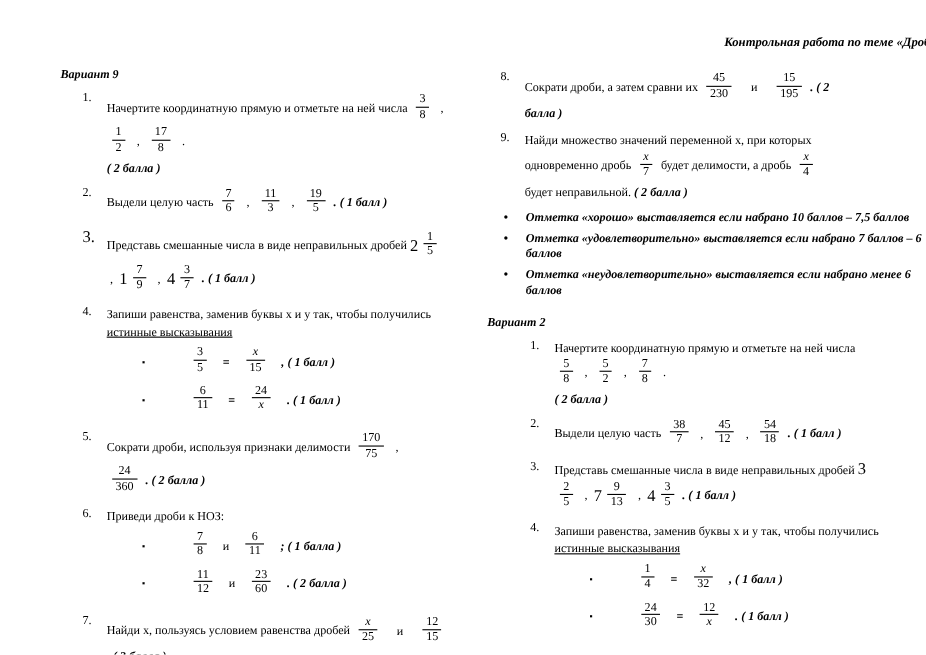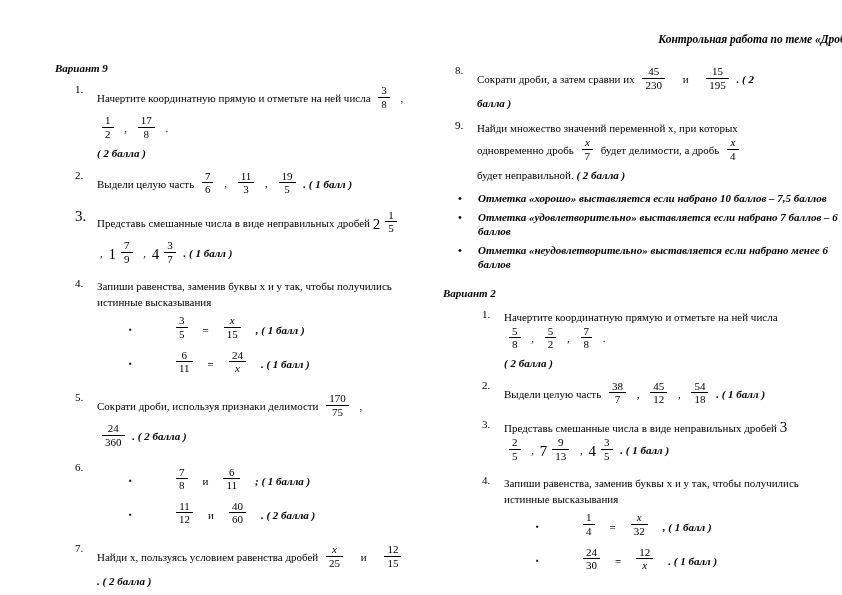--- a/index.html
+++ b/index.html
@@ -30,21 +30,21 @@
   }
   .frac .fn { display:block; border-bottom:1px solid #000; padding:0 3px; }
   .frac .fd { display:block; padding:0 3px; }
   .vx { font-style:italic; }
   .mix { display:inline-flex; align-items:center; vertical-align:middle; }
   .whole { font-size:15px; }
   .pts { font-weight:bold; font-style:italic; white-space:nowrap; }
   .sep { margin:0 3px; }
   .conj { margin:0 10px; }
   .eq { margin:0 10px; font-weight:bold; }
-  .ul { }
+  .ul { text-decoration:underline; }
   .sub { display:flex; align-items:center; margin:6px 0 6px 32px; }
   .sub .blt { width:42px; flex:none; font-size:8px; }
   .sub .pts { margin-left:10px; }
   .notes { padding-left:15px; margin-bottom:4px; }
   .note { display:flex; font-weight:bold; font-style:italic; margin-bottom:5px; line-height:14px; }
   .note .dot { width:20px; flex:none; font-style:normal; }
   .note .ntext { flex:1;font-family:Liberation Serif, serif; }
   .v2block { margin-top:16px; }
 </style>
 </head>
@@ -168,20 +168,21 @@
       <div class="line">
         <span class="frac"><span class="fn">24</span><span class="fd">360</span></span>
         <span class="pts">. ( 2 балла )</span>
       </div>
     </div>
   </div>
 
   <div class="item">
     <span class="inum">6.</span>
     <div class="ibody">
+      <div class="line">Приведи дроби к НОЗ:</div>
       <div class="sub">
         <span class="blt">▪</span>
         <span class="frac">
             <span class="fn">7</span>
             <span class="fd">8</span>
           </span>
         <span class="conj">и</span>
         <span class="frac">
             <span class="fn">6</span>
             <span class="fd">11</span>
@@ -189,21 +190,21 @@
         <span class="pts">; ( 1 балла )</span>
       </div>
       <div class="sub">
         <span class="blt">▪</span>
         <span class="frac">
             <span class="fn">11</span>
             <span class="fd">12</span>
           </span>
         <span class="conj">и</span>
         <span class="frac">
-            <span class="fn">40</span>
+            <span class="fn">23</span>
             <span class="fd">60</span>
           </span>
         <span class="pts">. ( 2 балла )</span>
       </div>
     </div>
   </div>
 
   <div class="item">
     <span class="inum">7.</span>
     <div class="ibody">

